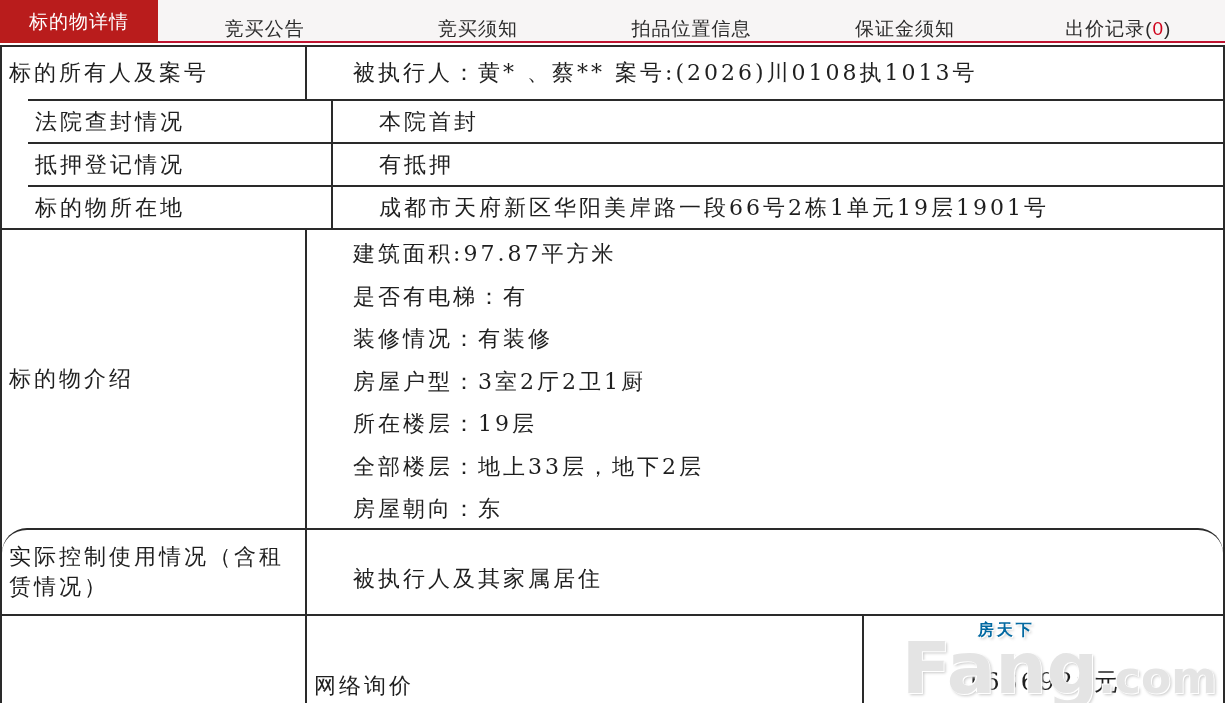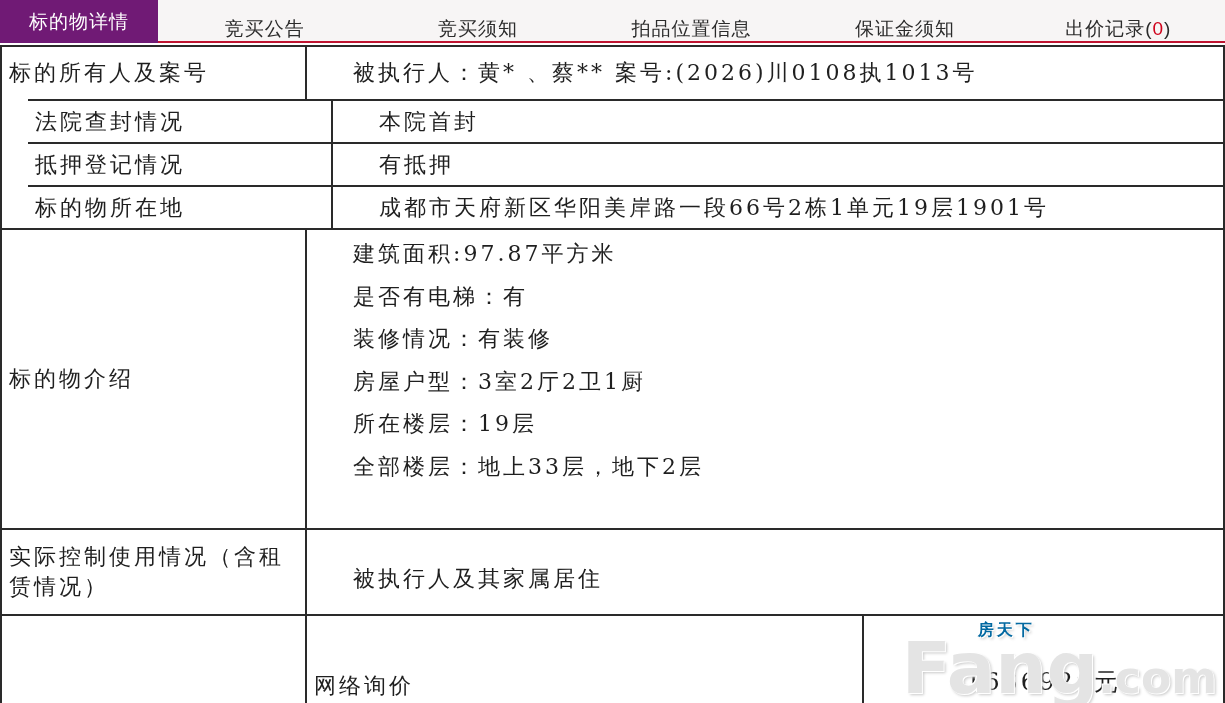--- a/index.html
+++ b/index.html
@@ -10,21 +10,21 @@
   .tabbar {
     display:flex; width:1225px; height:43px;
     background:#f7f5f5; border-bottom:2px solid #bf1330;
   }
   .tab {
     flex:1; display:flex; align-items:center; justify-content:center;
     font-size:19px; color:#2b2b2b; letter-spacing:1px;
     cursor:pointer; text-decoration:none; height:58px;
   }
   .tab.active {
-    flex:0 0 158px; background:#701a75; color:#fff; height:43px;
+    flex:0 0 158px; background:#b91c1c; color:#fff; height:43px;
   }
   .tab .count { color:#d0021b; }
 
   
   .dtable {
     margin-top:2px; width:1225px;
     border:2px solid #2a2a2a; border-bottom:none;
     font-family:"DejaVu Serif","Liberation Serif",serif;
     font-size:22px; color:#1f1f1f; letter-spacing:3px;
   }
@@ -34,21 +34,21 @@
     flex:0 0 305px; border-right:2px solid #2a2a2a;
     display:flex; align-items:center; padding:4px 4px 4px 7px;
     line-height:1.35;
   }
   .c-value {
     flex:1; display:flex; align-items:center; padding-left:46px;
   }
   .h52 { height:52px; }
   .h43 { height:43px;margin-left:26px; }
   .h300 { height:300px; }
-  .h86 { height:86px; }
+  .h86 { height:86px;border-radius:25px; }
   .h120 { height:120px; }
   .intro-lines { display:block; padding-top:3px; }
   .intro-lines div { line-height:42.5px; }
   .v-bottom { align-items:flex-end; padding-bottom:20px; }
   
   .c-mid {
     flex:0 0 557px; border-right:2px solid #2a2a2a;
     padding:55px 0 0 7px;
   }
   .c-price {
@@ -111,20 +111,21 @@
 
   <div class="drow h300">
     <div class="c-label">标的物介绍</div>
     <div class="c-value intro-lines">
       <div>建筑面积:97.87平方米</div>
       <div>是否有电梯：有</div>
       <div>装修情况：有装修</div>
       <div>房屋户型：3室2厅2卫1厨</div>
       <div>所在楼层：19层</div>
       <div>全部楼层：地上33层，地下2层</div>
+      <div>房屋朝向：东</div>
     </div>
   </div>
 
   <div class="drow h86">
     <div class="c-label">实际控制使用情况（含租赁情况）</div>
     <div class="c-value v-bottom">被执行人及其家属居住</div>
   </div>
 
   <div class="drow h120">
     <div class="c-label"></div>

